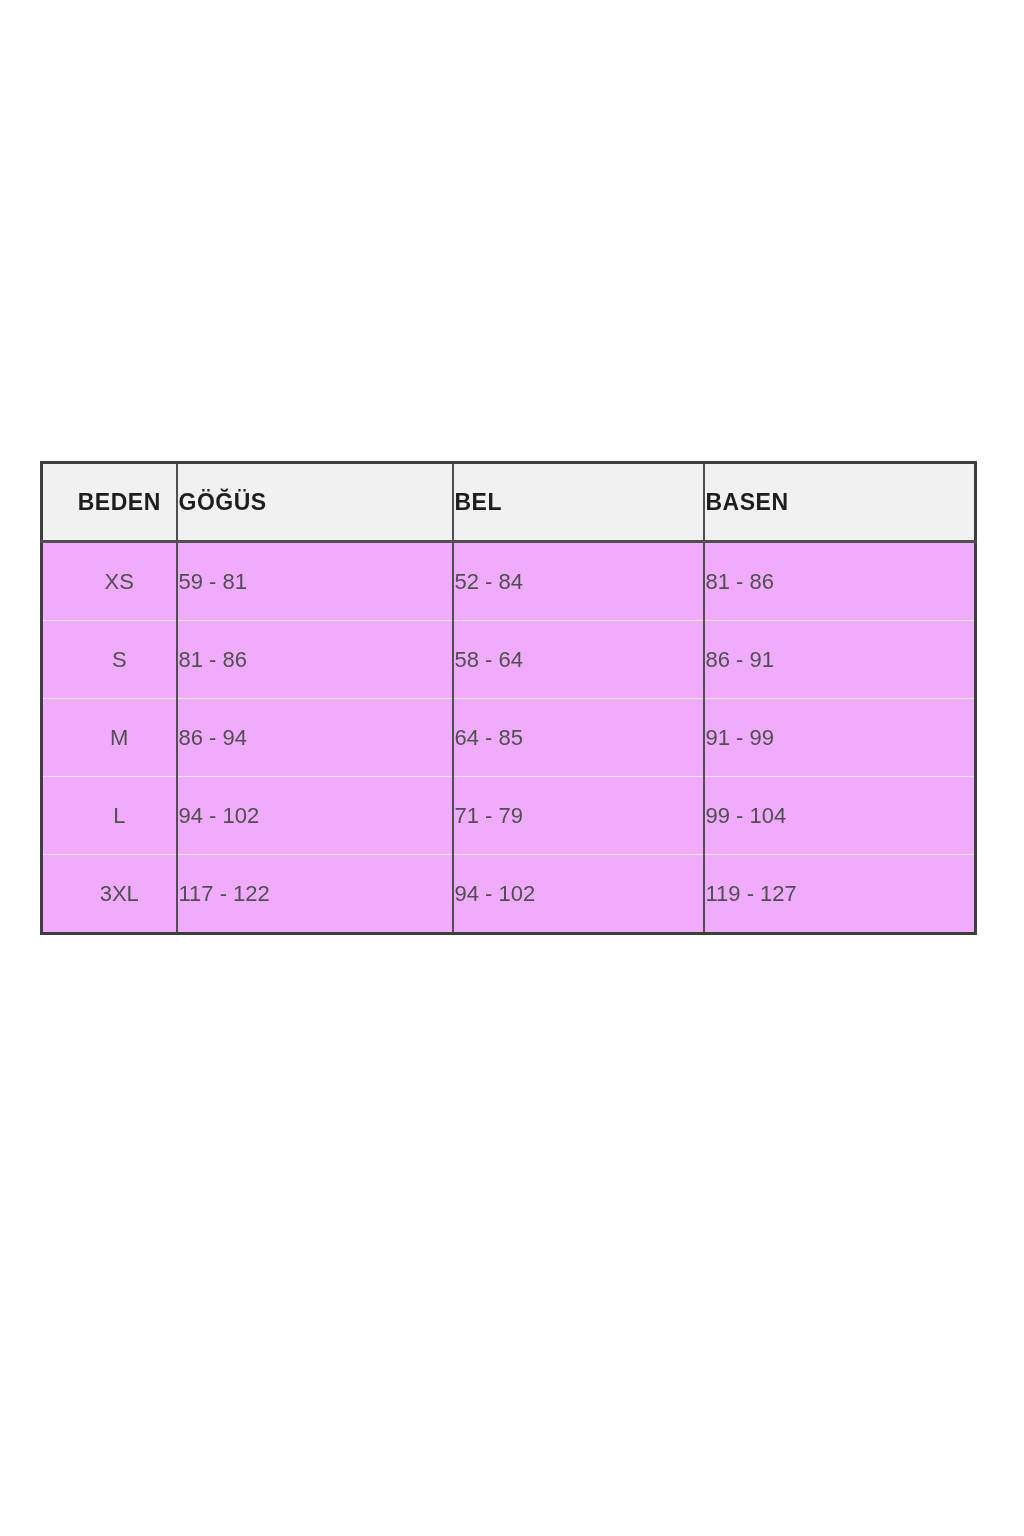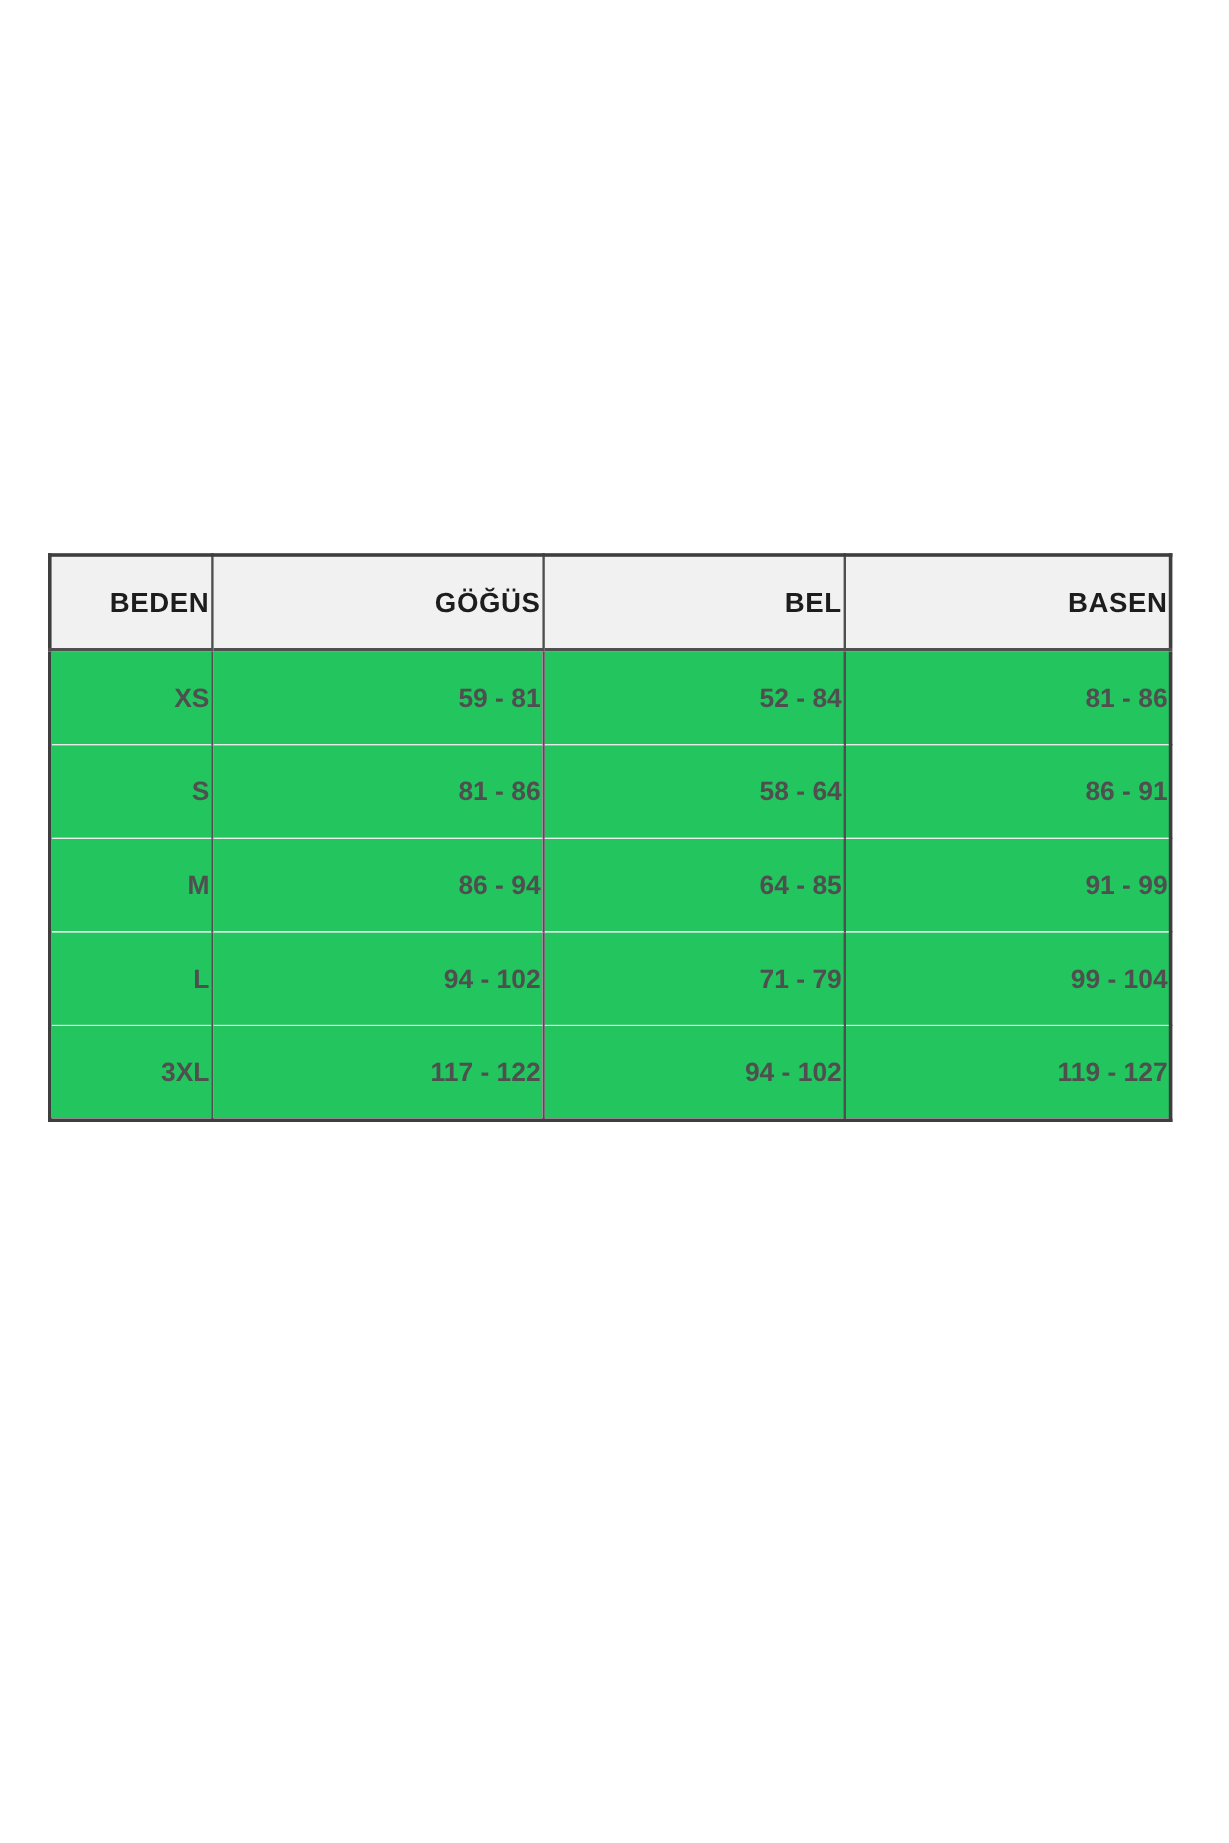--- a/index.html
+++ b/index.html
@@ -21,50 +21,50 @@
     top: 461px;
     width: 934px;
     border-collapse: collapse;
     table-layout: fixed;
     border: 3px solid #3e3e3e;
   }
   .size-table th,
   .size-table td {
     border-left: 2px solid #4f4f4f;
     vertical-align: middle;
-    text-align: right;
+    text-align: left;
     overflow: hidden;
     white-space: nowrap;
   }
   .size-table th:first-child,
   .size-table td:first-child {
     border-left: none;
   }
   .size-table thead th {
     height: 74px;
     background: #f1f1f1;
     border-bottom: 3px solid #4f4f4f;
     font-size: 23px;
     font-weight: 700;
     color: #1d1d1d;
     letter-spacing: 0.5px;
   }
   .size-table tbody td {
     height: 75px;
-    background: #22c55e;
+    background: #f0abfc;
     font-size: 22px;
-    font-weight: 700;
+    font-weight: 400;
     color: #4f4f4f;
     border-top: 1px solid #e9e9e9;
   }
   .size-table tbody tr:first-child td {
     border-top: none;
   }
   .size-table .col-size {
-    text-align: right;
+    text-align: center;
     padding-left: 21px;
   }
 </style>
 </head>
 <body>
 
 <div class="page">
   <table class="size-table">
     <colgroup>
       <col style="width:135px">

